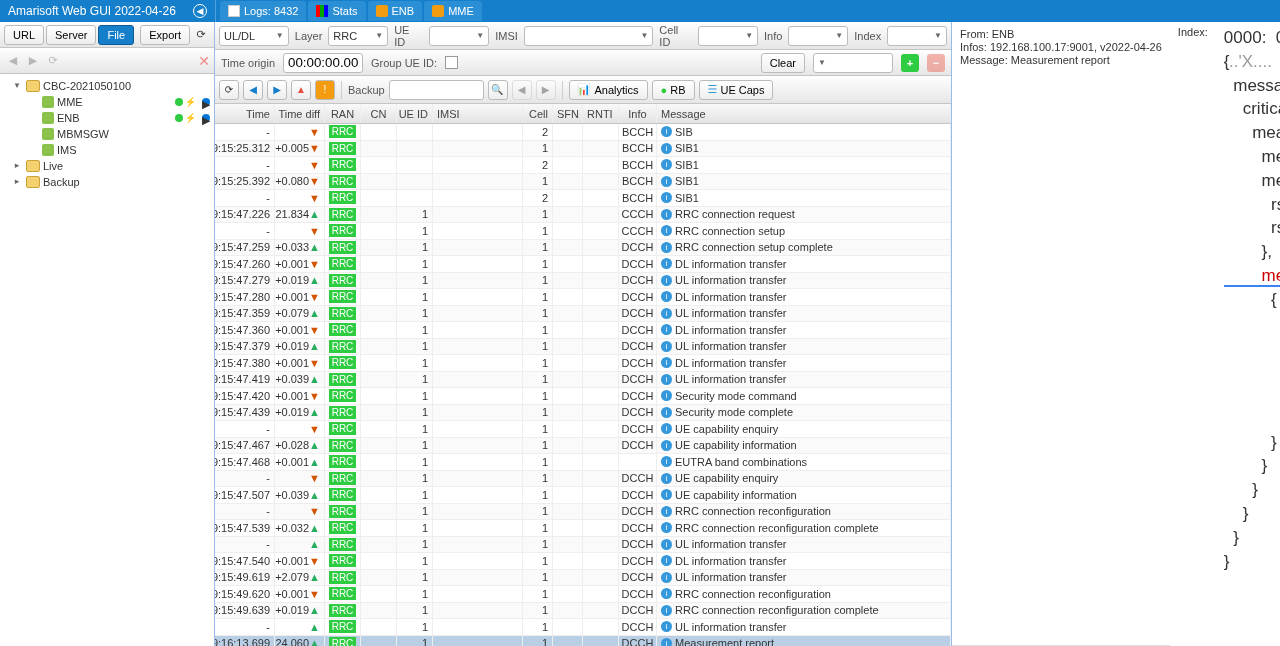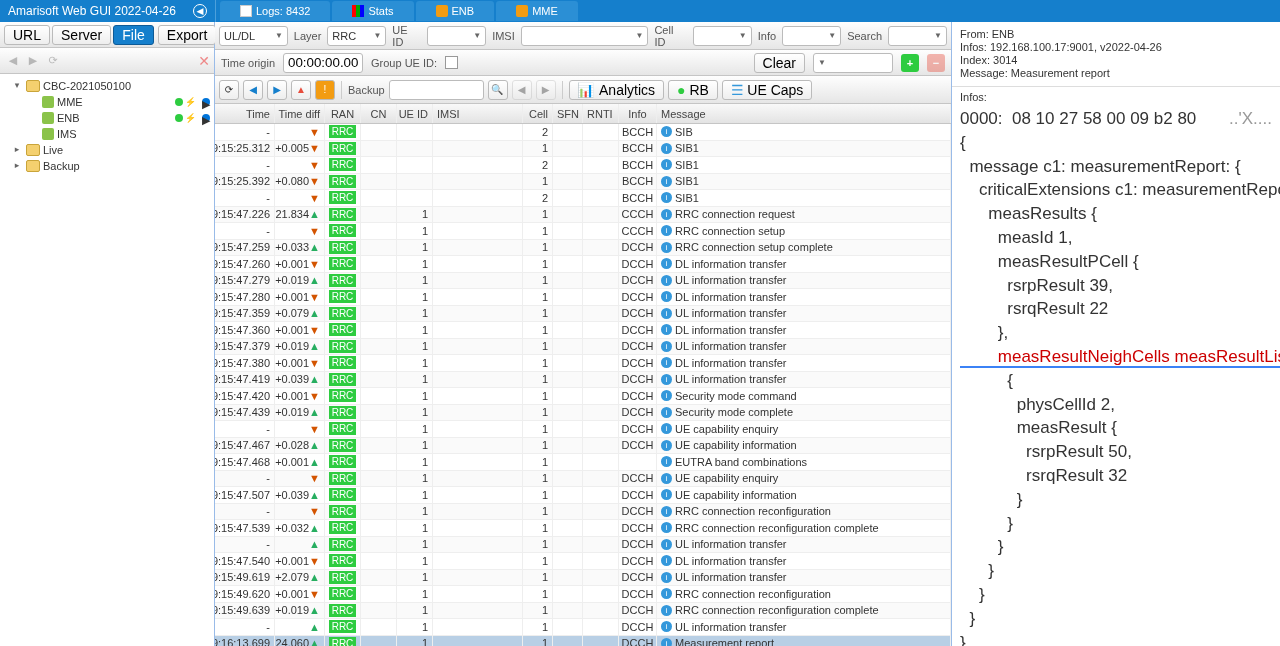--- a/index.html
+++ b/index.html
@@ -1,29 +1,29 @@
 <!DOCTYPE html>
 <html><head>
 <meta charset="utf-8">
 <style>
 *{box-sizing:border-box;margin:0;padding:0;font-family:Arial,Helvetica,sans-serif}
 body{font-size:11px;color:#333;background:#fff;overflow:hidden}
 .topbar{height:22px;background:#157fcc;color:#fff;display:flex;align-items:center;padding:0 8px;font-size:12px}
 .topbar .title{flex:0 0 auto}
 .topbar .collapse{margin-left:auto;width:14px;height:14px;border:1px solid #fff;border-radius:50%;display:flex;align-items:center;justify-content:center;font-size:9px;cursor:pointer}
 .tabs{height:22px;background:#157fcc;display:flex;align-items:center;padding:0 4px;gap:2px;border-left:1px solid #4ca0db}
-.tab{height:20px;background:#2b8fd5;color:#fff;padding:0 20px;display:flex;align-items:center;gap:4px;border-radius:3px 3px 0 0;cursor:pointer;font-size:11px}
+.tab{height:20px;background:#2b8fd5;color:#fff;padding:0 8px;display:flex;align-items:center;gap:4px;border-radius:3px 3px 0 0;cursor:pointer;font-size:11px}
 .tab .ico{width:12px;height:12px;display:inline-block}
 .ico-doc{background:#fff;border:1px solid #ccc}
 .ico-chart{background:linear-gradient(90deg,#f00 33%,#0a0 33% 66%,#00f 66%)}
 .ico-flag{background:#f39c12;border-radius:2px}
 .layout{display:flex;height:calc(100vh - 22px)}
 .leftpane{width:215px;border-right:1px solid #99bbe8;display:flex;flex-direction:column;background:#fff}
 .toolbar{height:26px;background:linear-gradient(#fefefe,#e6e6e6);border-bottom:1px solid #c5c5c5;display:flex;align-items:center;padding:0 4px;gap:2px}
-.btn{height:20px;padding:0 8px;background:linear-gradient(#fff,#eee);border:1px solid #bbb;border-radius:3px;cursor:pointer;font-size:14px;display:flex;align-items:center}
+.btn{height:20px;padding:0 8px;background:linear-gradient(#fff,#eee);border:1px solid #bbb;border-radius:3px;cursor:pointer;font-size:11px;display:flex;align-items:center}
 .btn.active{background:#157fcc;color:#fff;border-color:#0d5a96}
 .iconbtn{width:18px;height:18px;border-radius:3px;cursor:pointer;display:flex;align-items:center;justify-content:center;font-size:11px}
 .tree{flex:1;overflow:auto;padding:4px 0}
 .tree-item{display:flex;align-items:center;padding:2px 4px;cursor:pointer;gap:3px}
 .tree-indent{display:inline-block}
 .folder-ico{width:14px;height:12px;background:#f4d06f;border:1px solid #c9a43a;border-radius:2px}
 .node-ico{width:12px;height:12px;background:#8bc34a;border-radius:2px}
 .expander{width:12px;height:12px;font-size:9px;color:#666;text-align:center}
 .dot{width:8px;height:8px;border-radius:50%}
 .dot.green{background:#2ecc40}
@@ -52,21 +52,21 @@
 .col.info{width:38px;justify-content:center}
 .col.msg{flex:1}
 .gridbody{flex:1;overflow:auto}
 .gridrow{height:16.5px;display:flex;border-bottom:1px solid #eee;font-size:11px}
 .gridrow:nth-child(even){background:#fafafa}
 .gridrow.sel{background:#b8cfe5!important}
 .ran-badge{background:#2ecc40;color:#fff;width:100%;text-align:center;font-size:10px;padding:1px 0}
 .msg-ico{width:11px;height:11px;border-radius:50%;background:#3498db;color:#fff;font-size:8px;display:inline-flex;align-items:center;justify-content:center;margin-right:3px}
 .dl{color:#d35400;font-size:9px}
 .ul{color:#27ae60;font-size:9px}
-.rightpane{width:328px;background:#fff;display:flex;flex-direction:column;font-size:11px}
+.rightpane{width:328px;background:#fff;display:flex;flex-direction:row;font-size:11px}
 .detail-head{padding:6px 8px;border-bottom:1px solid #ddd}
 .detail-head div{margin-bottom:1px}
 .detail-body{flex:1;overflow:auto;padding:4px 8px;font-family:Consolas,monospace;font-size:17px;white-space:pre;line-height:1.4}
 .hexline{color:#333}
 .hexascii{float:right;color:#999}
 .hl{color:#c00;border-bottom:2px solid #3b82f6}
 .checkbox{width:13px;height:13px;border:1px solid #999;background:#fff}
 .plusbtn{width:18px;height:18px;background:#2ecc40;color:#fff;border-radius:3px;display:flex;align-items:center;justify-content:center;font-weight:bold;cursor:pointer}
 .minusbtn{width:18px;height:18px;background:#e74c3c;color:#fff;border-radius:3px;display:flex;align-items:center;justify-content:center;font-weight:bold;cursor:pointer;opacity:.4}
 .arrow-ico{font-size:11px}
@@ -140,20 +140,26 @@
           <span>ENB</span>
           <span style="flex:1"></span>
           <span class="dot green"></span>
           <span style="color:#2ecc40;font-size:9px">⚡</span>
           <span class="dot blue" style="margin-left:2px">▶</span>
         </div>
         <div class="tree-item">
           <span class="tree-indent" style="width:20px"></span>
           <span class="expander"></span>
           <span class="node-ico"></span>
+          <span>MBMSGW</span>
+        </div>
+        <div class="tree-item">
+          <span class="tree-indent" style="width:20px"></span>
+          <span class="expander"></span>
+          <span class="node-ico"></span>
           <span>IMS</span>
         </div>
         <div class="tree-item">
           <span class="tree-indent" style="width:4px"></span>
           <span class="expander">▸</span>
           <span class="folder-ico"></span>
           <span>Live</span>
         </div>
         <div class="tree-item">
           <span class="tree-indent" style="width:4px"></span>
@@ -194,21 +200,21 @@
           <span></span>
           <span style="flex:1"></span>
           <span class="arr">▼</span>
         </div>
         <span class="label">Info</span>
         <div class="combo" style="width: 60px;">
           <span></span>
           <span style="flex:1"></span>
           <span class="arr">▼</span>
         </div>
-        <span class="label">Search</span>
+        <span class="label">Index</span>
         <div class="combo" style="width: 60px;">
           <span></span>
           <span style="flex:1"></span>
           <span class="arr">▼</span>
         </div>
       </div>
     <div class="timebar">
       <span class="label">Time origin</span>
       <input class="textinput" style="width: 80px;" value="00:00:00.000">
       <span class="label">Group UE ID:</span>
@@ -751,24 +757,23 @@
           <div class="col info">DCCH</div>
           <div class="col msg"><span class="msg-ico">i</span>Measurement report</div>
         </div>
       </div>
   </div>
 
   <div class="rightpane">
     <div class="detail-head">
       <div>From: ENB</div>
       <div>Infos: 192.168.100.17:9001, v2022-04-26</div>
-      <div>Index: 3014</div>
       <div>Message: Measurement report</div>
     </div>
-    <div style="padding:4px 8px 0 8px">Infos:</div>
+    <div style="padding:4px 8px 0 8px">Index:</div>
     <div class="detail-body"><span class="hexline">0000:  08 10 27 58 00 09 b2 80</span><span class="hexascii">..'X....</span>
 <span>{
   message c1: measurementReport: {
     criticalExtensions c1: measurementReport-r8: {
       measResults {
         measId 1,
         measResultPCell {
           rsrpResult 39,
           rsrqResult 22
         },

